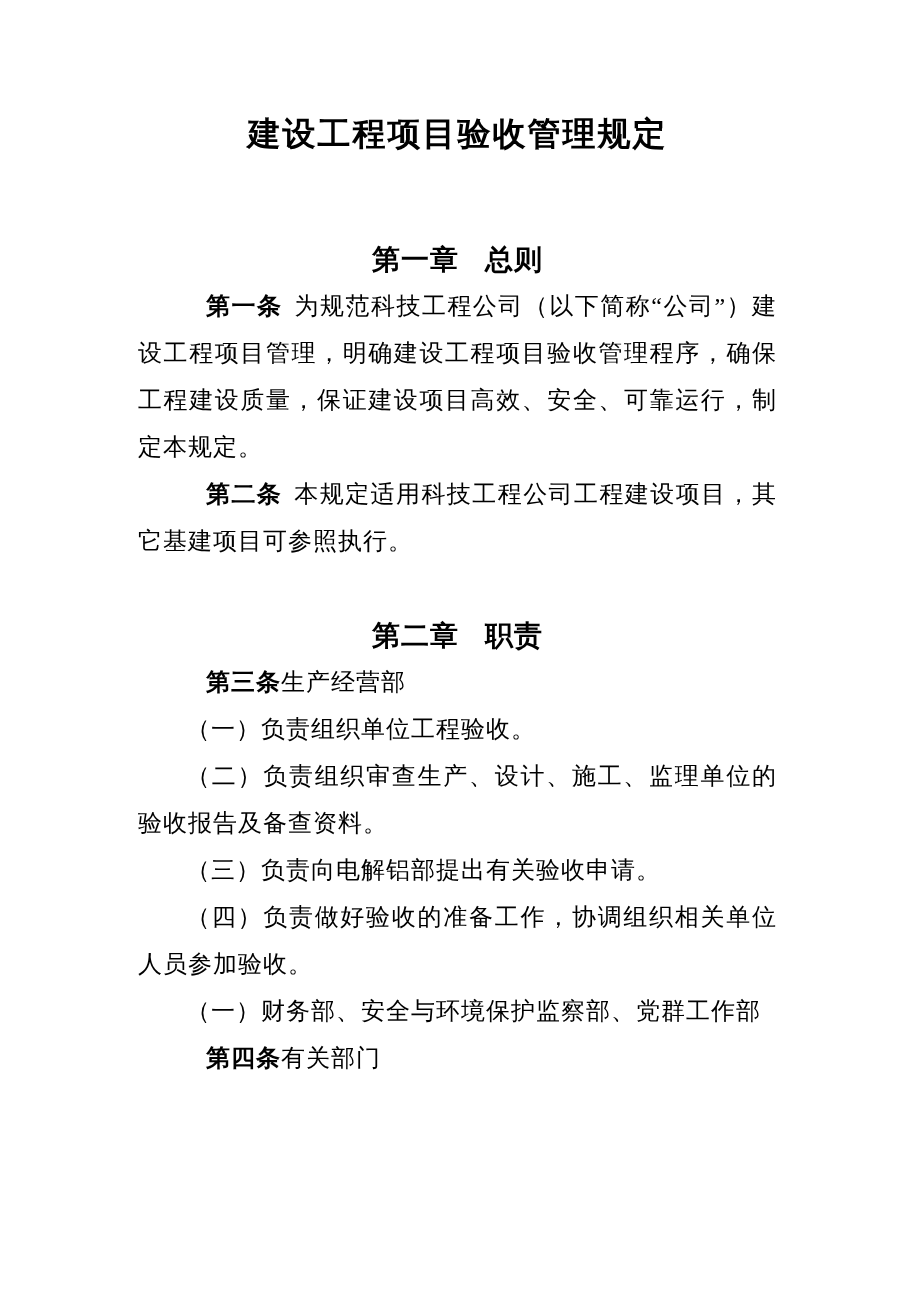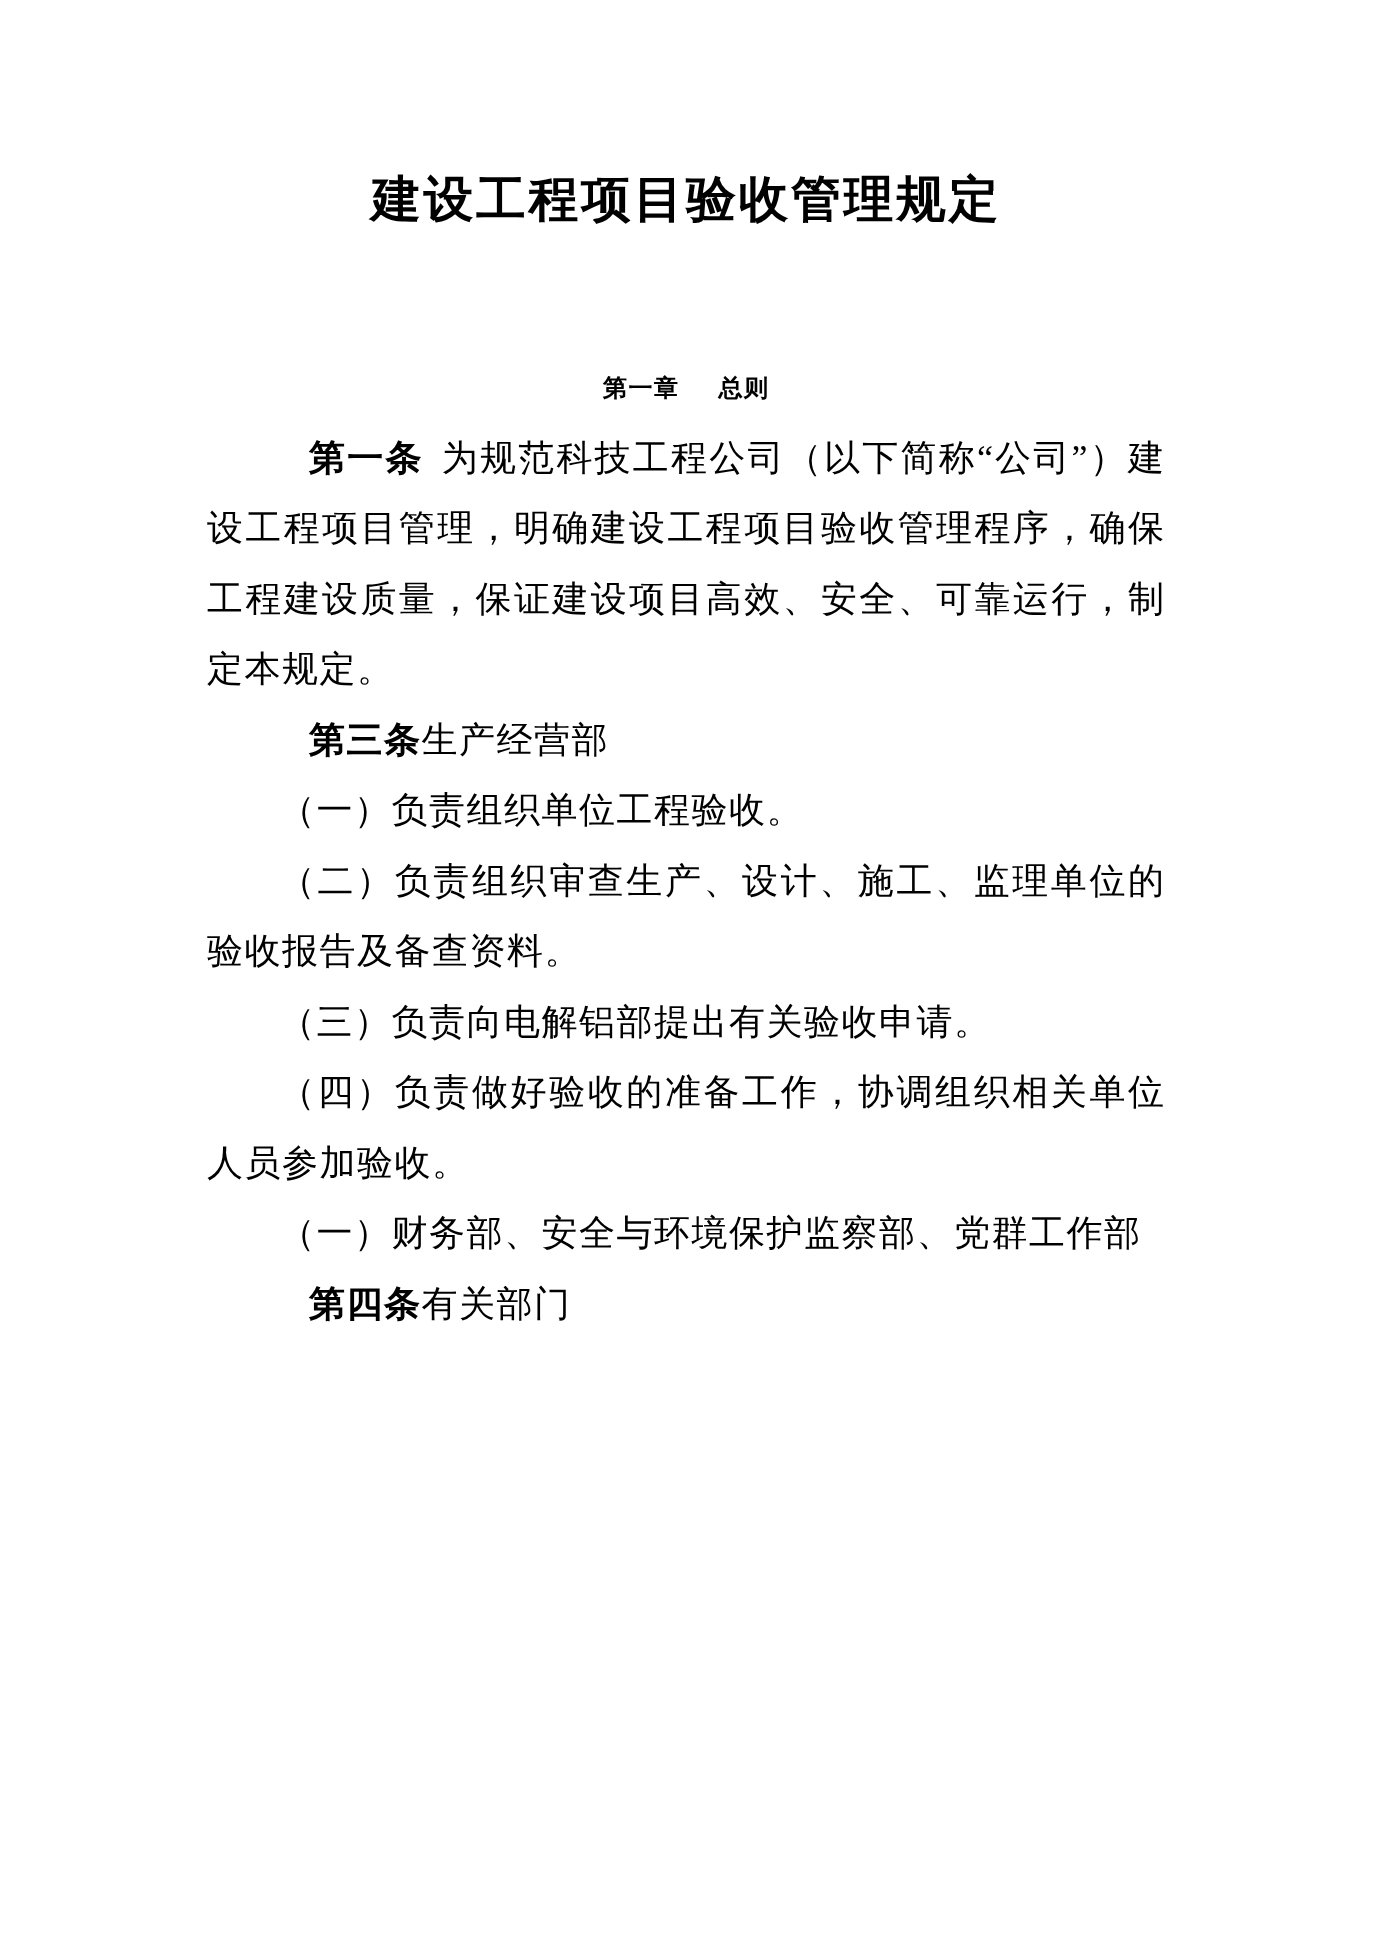--- a/index.html
+++ b/index.html
@@ -24,21 +24,21 @@
     margin: 112px 0 0 0;
     font-size: 33px;
     line-height: 44px;
     font-weight: bold;
     text-align: center;
     letter-spacing: 2px;
     white-space: nowrap;
   }
   .chapter {
     margin: 0;
-    font-size: 16px;
+    font-size: 28px;
     line-height: 47px;
     font-weight: bold;
     text-align: center;
     letter-spacing: 1px;
   }
   .chapter-1 { margin-top: 80px; }
   .chapter-2 { margin-top: 47px; }
   .chapter-gap {
     display: inline-block;
     width: 26px;
@@ -59,21 +59,23 @@
 
 <div class="page">
   <div class="content">
 
     <h1 class="doc-title">建设工程项目验收管理规定</h1>
 
     <h2 class="chapter chapter-1"><span>第一章</span><span class="chapter-gap"></span><span>总则</span></h2>
 
     <p class="para"><span class="label spaced">第一条</span><span>为规范科技工程公司（以下简称“公司”）建设工程项目管理，明确建设工程项目验收管理程序，确保工程建设质量，保证建设项目高效、安全、可靠运行，制定本规定。</span></p>
 
+    <p class="para"><span class="label spaced">第二条</span><span>本规定适用科技工程公司工程建设项目，其它基建项目可参照执行。</span></p>
 
+    <h2 class="chapter chapter-2"><span>第二章</span><span class="chapter-gap"></span><span>职责</span></h2>
 
     <p class="para"><span class="label">第三条</span><span>生产经营部</span></p>
 
     <p class="para">（一）负责组织单位工程验收。</p>
 
     <p class="para">（二）负责组织审查生产、设计、施工、监理单位的验收报告及备查资料。</p>
 
     <p class="para">（三）负责向电解铝部提出有关验收申请。</p>
 
     <p class="para">（四）负责做好验收的准备工作，协调组织相关单位人员参加验收。</p>

